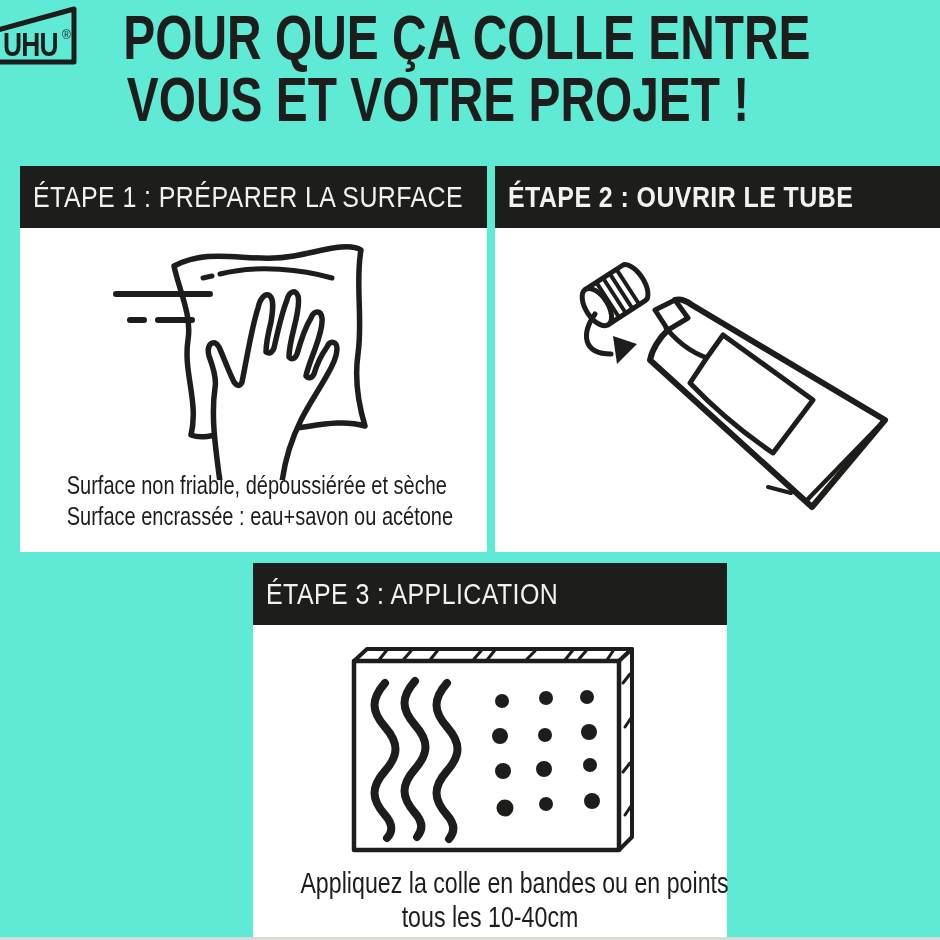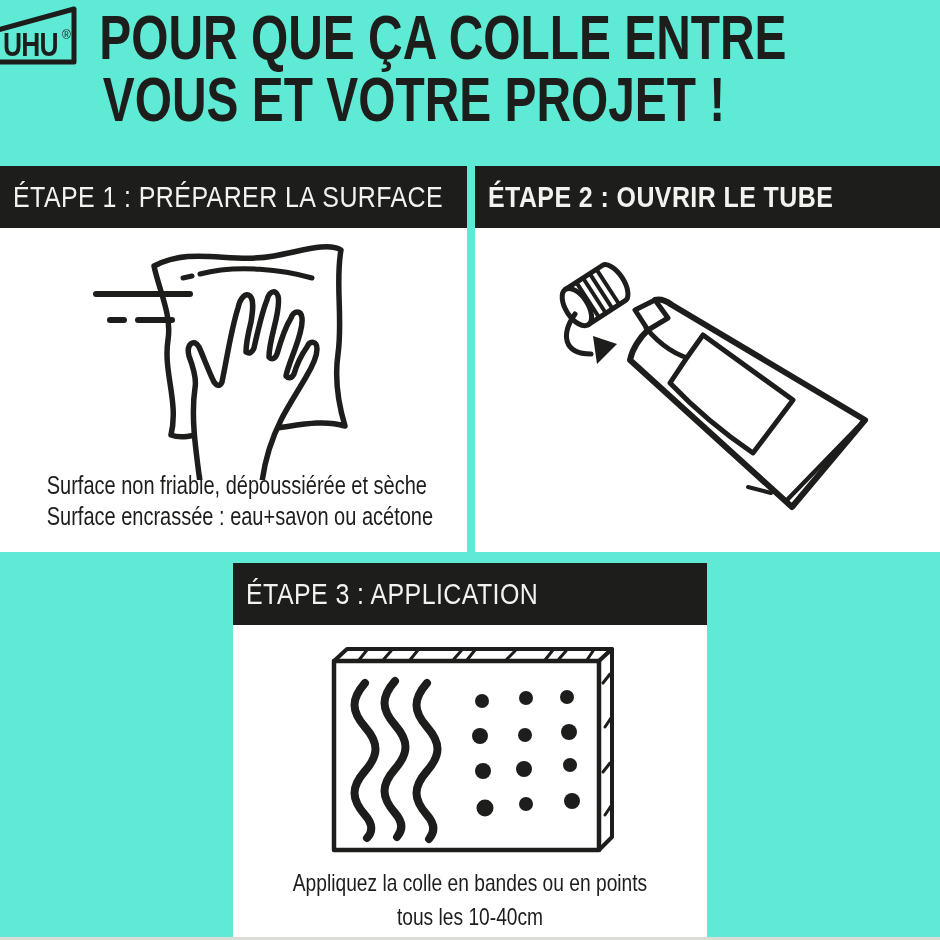--- a/index.html
+++ b/index.html
@@ -2,39 +2,39 @@
 <html><head>
 <meta charset="utf-8">
 <style>
   html,body{margin:0;padding:0;}
   body{width:940px;height:940px;font-family:"Liberation Sans",sans-serif;}
   #stage{position:relative;width:940px;height:940px;background:#5eead4;overflow:hidden;}
 
   
   #header{position:absolute;left:0;top:0;width:940px;height:166px;}
   #logo{position:absolute;left:0;top:2px;}
-  #title{position:absolute;left:0;top:6px;width:828px;text-align:center;color:#1D1D1B;}
+  #title{position:absolute;left:0;top:6px;width:828px;text-align:center;color:#1D1D1B;padding-left:24px;}
   .title-line{font-weight:bold;font-size:63px;line-height:62px;white-space:nowrap;
               transform:scaleX(0.76);transform-origin:50% 50%;letter-spacing:0;}
 
   
-  .panel{position:absolute;background:#FFFFFF;}
+  .panel{position:absolute;background:#FFFFFF;margin-left:20px;}
   #panel1{left:0;top:166px;width:467px;height:386px;}
   #panel2{left:475px;top:166px;width:465px;height:386px;font-weight:bold;}
   #panel3{left:233px;top:563px;width:474px;height:377px;}
 
   .step-bar{position:absolute;left:0;top:0;right:0;height:62px;background:#1D1D1B;
             display:flex;align-items:center;padding-left:13px;box-sizing:border-box;}
   .step-bar span{color:#F2F2EF;font-size:29px;white-space:nowrap;letter-spacing:0.5px;
                  display:inline-block;transform:scaleX(0.86);transform-origin:left center;}
 
   .caption{position:absolute;left:0;right:0;text-align:center;color:#1D1D1B;}
   .caption div{white-space:nowrap;transform:scaleX(0.8);transform-origin:50% 50%;}
   #cap1{top:304px;font-size:25px;line-height:31px;}
-  #cap3{top:303px;font-size:24px;line-height:34px;}
+  #cap3{top:303px;font-size:29px;line-height:34px;}
 
   .illu{position:absolute;}
   #illu1{left:88px;top:64px;}
   #illu2{left:68px;top:76px;}
   #illu3{left:94px;top:68px;}
 
   #bottom-edge{position:absolute;left:0;bottom:0;width:940px;height:3px;background:#DADAD6;}
 
   svg{display:block;}
   .ink{stroke:#1D1D1B;fill:none;stroke-linecap:round;stroke-linejoin:round;}

